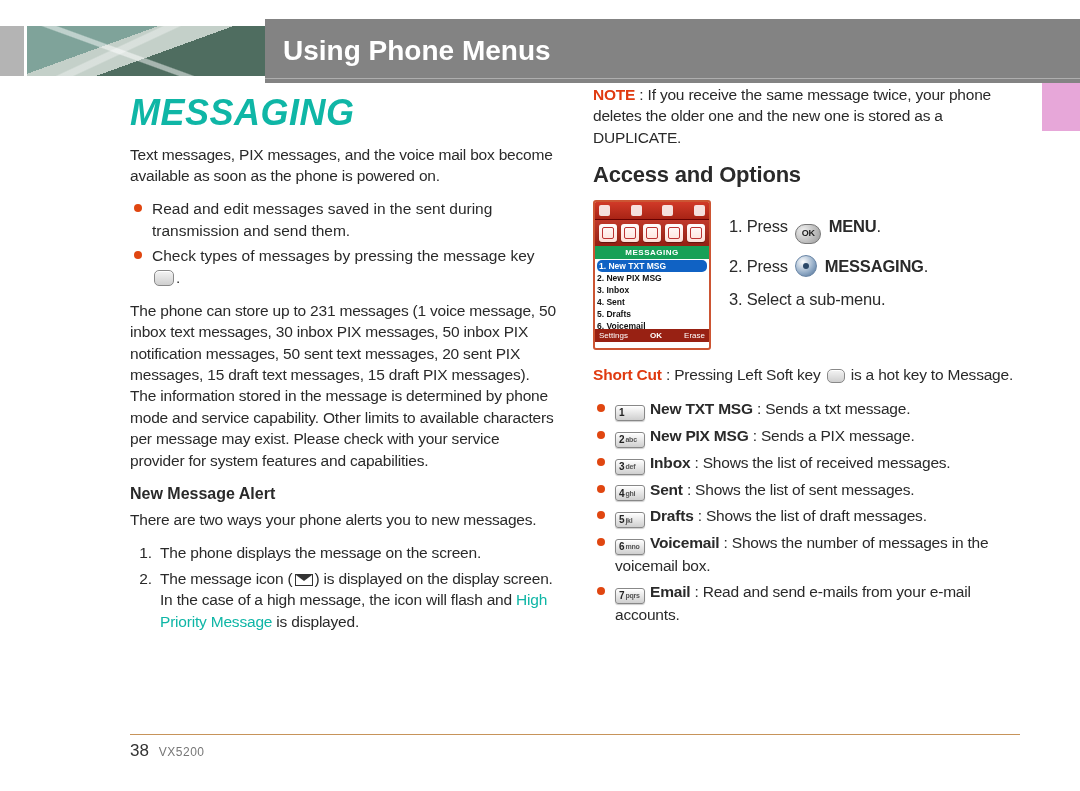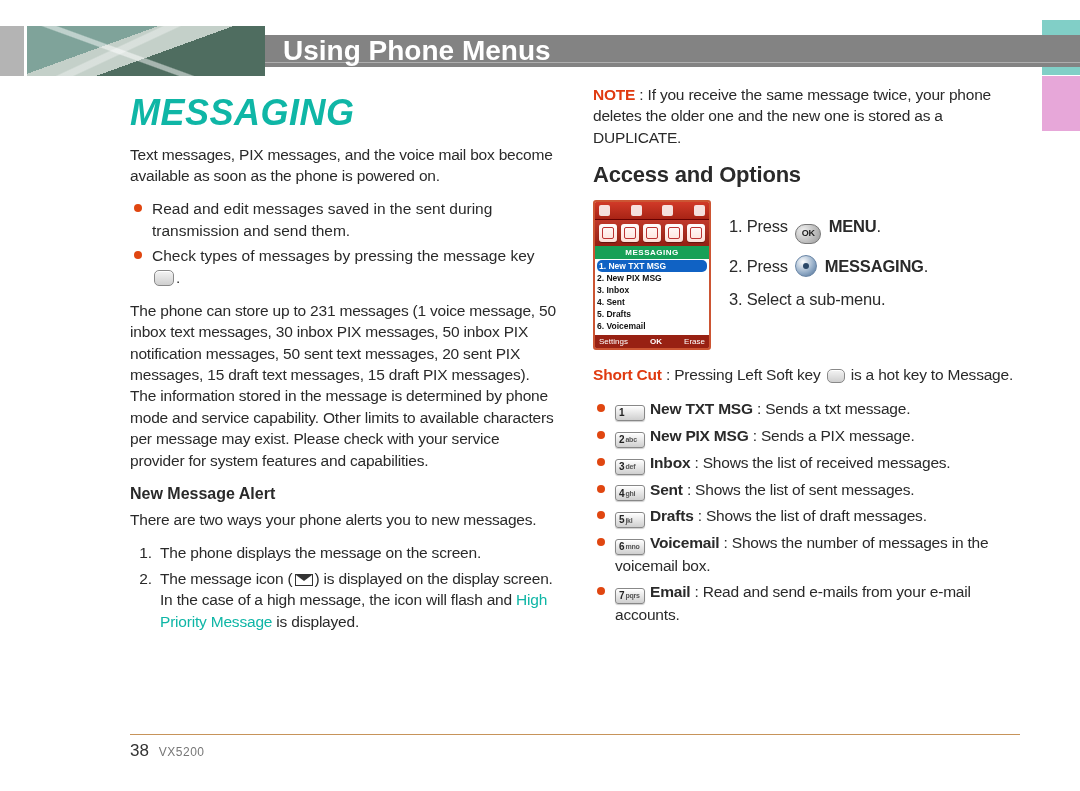--- a/index.html
+++ b/index.html
@@ -24,21 +24,21 @@
     display: flex;
     align-items: stretch;
   }
   .img-slice1 { width: 24px; background: #b4b4b4; }
   .img-slice-gap { width: 3px; background: #fff; }
   .img-slice2 { flex: 1; background: linear-gradient(160deg,#7fa39a 0 35%,#c4d0c9 35% 55%,#4f6d60 55% 100%); position: relative; }
   .img-slice2::after{content:"";position:absolute;inset:0;background:linear-gradient(20deg,transparent 40%,rgba(255,255,255,.5) 41% 44%,transparent 45%),linear-gradient(-25deg,transparent 55%,rgba(255,255,255,.35) 56% 60%,transparent 61%);}
   .header-title-wrap {
     flex: 1;
     background: #838383;
-    height: 32px;
+    height: 64px;
     display: flex;
     align-items: center;
     padding-left: 18px;
     position: relative;
   }
   .header-title-wrap::after{
     content:"";position:absolute;left:0;right:0;bottom:4px;height:1px;background:rgba(255,255,255,.35);
   }
   .header-title {
     color: #fff;
@@ -138,21 +138,21 @@
   }
   .ps-status { height: 18px; background: linear-gradient(#d13a28,#a82315); border-bottom:1px solid #600; display:flex; align-items:center; justify-content:space-between; padding:0 4px;}
   .ps-status span{width:11px;height:11px;background:rgba(255,255,255,.85);border-radius:2px;}
   .ps-iconrow { height:26px;background:linear-gradient(#c0392b,#942013);display:flex;align-items:center;justify-content:space-around;padding:0 2px;}
   .ps-iconrow i{width:18px;height:18px;border-radius:3px;background:linear-gradient(#fff,#ffe0d8);box-shadow:0 1px 1px rgba(0,0,0,.4);position:relative;}
   .ps-iconrow i::after{content:"";position:absolute;inset:3px;border:1px solid #b33;border-radius:2px;}
   .ps-titlebar{height:13px;background:#17a057;color:#fff;font-size:8px;text-align:center;line-height:13px;font-weight:bold;letter-spacing:0.5px;}
   .ps-list{background:#fff;padding:1px 2px;}
   .ps-list div{font-size:8.5px;line-height:12px;color:#111;font-weight:bold;white-space:nowrap;}
   .ps-list div:first-child{background:#1062c4;color:#fff;padding:0 2px;border-radius:5px;}
-  .ps-soft{position:absolute;left:0;right:0;bottom:0;height:13px;background:#982113;color:#fff;font-size:8px;display:flex;justify-content:space-between;align-items:center;padding:0 4px;}
+  .ps-soft{position:absolute;left:0;right:0;bottom:6px;height:13px;background:#982113;color:#fff;font-size:8px;display:flex;justify-content:space-between;align-items:center;padding:0 4px;}
   .ps-soft span:nth-child(2){font-weight:bold;}
 
   .hr-line { position:absolute; left:130px; right:60px; bottom:56px; height:1px; background:#c7945a; }
   .footer { position:absolute; left:130px; bottom:30px; font-size:14px; color:#333; }
   .footer .pn { font-size:17px; margin-right:6px; }
   .footer .mdl { color:#777; font-size:12px; letter-spacing:0.5px; }
 
   b { font-weight: bold; }
 </style>
 </head>

